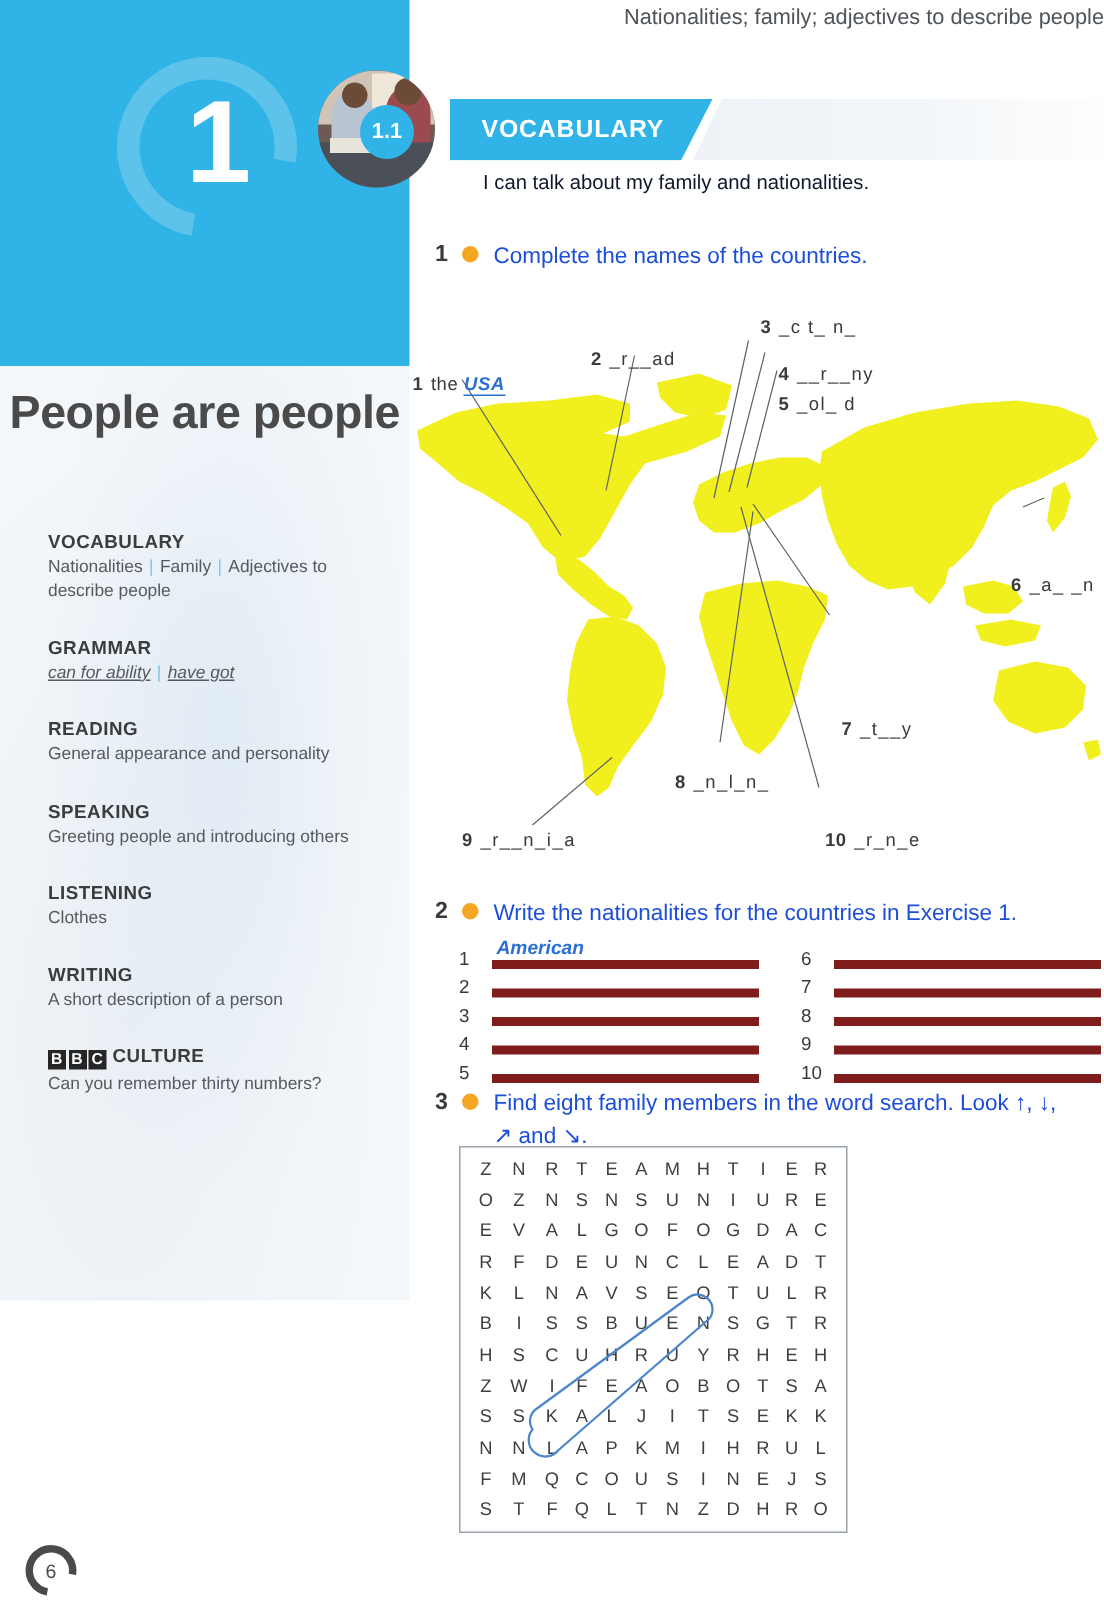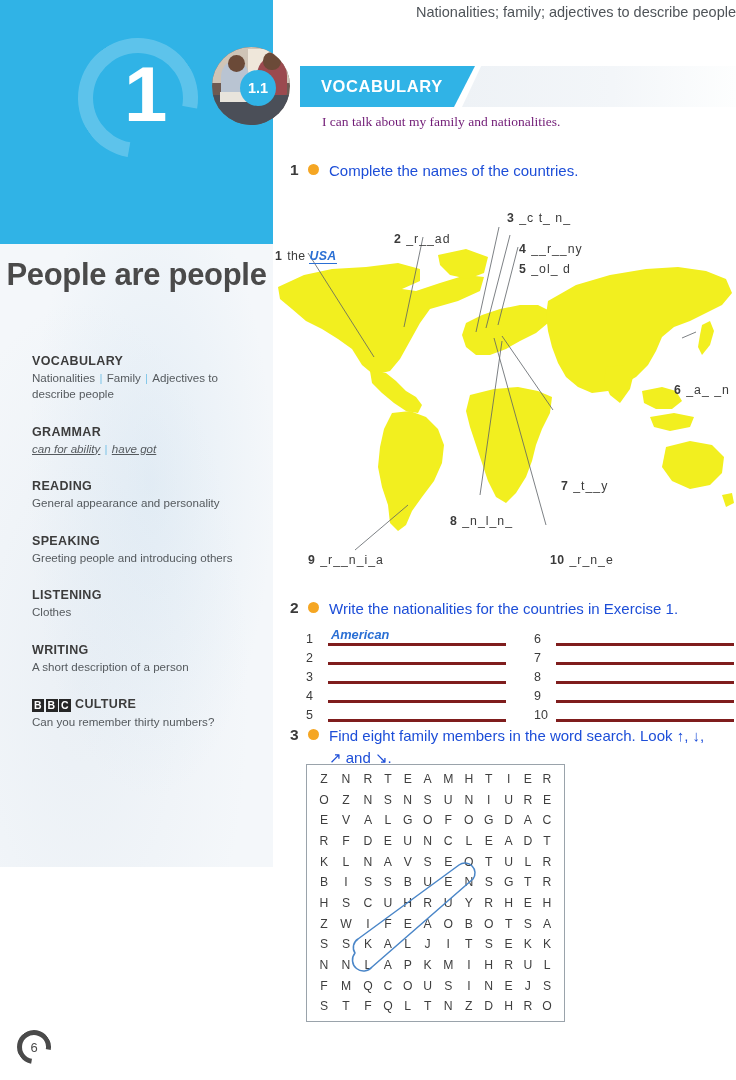--- a/index.html
+++ b/index.html
@@ -104,21 +104,21 @@
     background:linear-gradient(to right, #eef2f6 0%, #f3f6f9 55%, #fdfefe 100%);
     clip-path:polygon(7% 0, 100% 0, 100% 100%, 0 100%);
   }
   #header-topic {
     position:absolute; left:176px; top:3px; right:0;
     font-size:14.5px; color:#4f5459; line-height:1.25;text-align:right;
   }
 
   #can-do {
     position:absolute; left:322px; top:114px; width:400px;
-    font-size:13.5px; color:#701a75;font-family:Liberation Serif, serif;
+    font-size:13.5px; color:#0f172a;
   }
 
   
   #photo-circle {
     position:absolute; left:212px; top:47px; width:78px; height:78px;
     border-radius:50%; overflow:hidden;
     background:#6d5a52;
   }
   #photo-circle .p-wall   { position:absolute; left:0; top:0; width:100%; height:46%; background:#cfc4b6; }
   #photo-circle .p-win    { position:absolute; left:46%; top:2%; width:30%; height:42%; background:#efe7da; }
@@ -163,21 +163,21 @@
 
   
   #ex2 { left:290px; top:598px; width:446px; }
   #ex2-cols {
     position:relative; margin-top:7px; margin-left:16px;
     display:flex; gap:28px;
   }
   .ex2-col { width:200px; }
   .ex2-row { display:flex; align-items:flex-end; height:19px; }
   .ex2-idx { width:22px; flex:none; font-size:12.5px; color:#3b3b3b; text-align:left;}
-  .ex2-line { flex:1; border-bottom:3px solid #7f1d1d; height:15px; position:relative; }
+  .ex2-line { flex:1; border-bottom:6px solid #7f1d1d; height:15px; position:relative; }
   .ex2-line .filled {
     position:absolute; left:3px; bottom:1px;
     color:#2a6fd4; font-style:italic; font-weight:600; font-size:12.8px;
   }
 
   
   #ex3 { left:290px; top:725px; width:446px; }
   #wordsearch {
     position:absolute; left:306px; top:764px;
     width:259px; height:258px;

